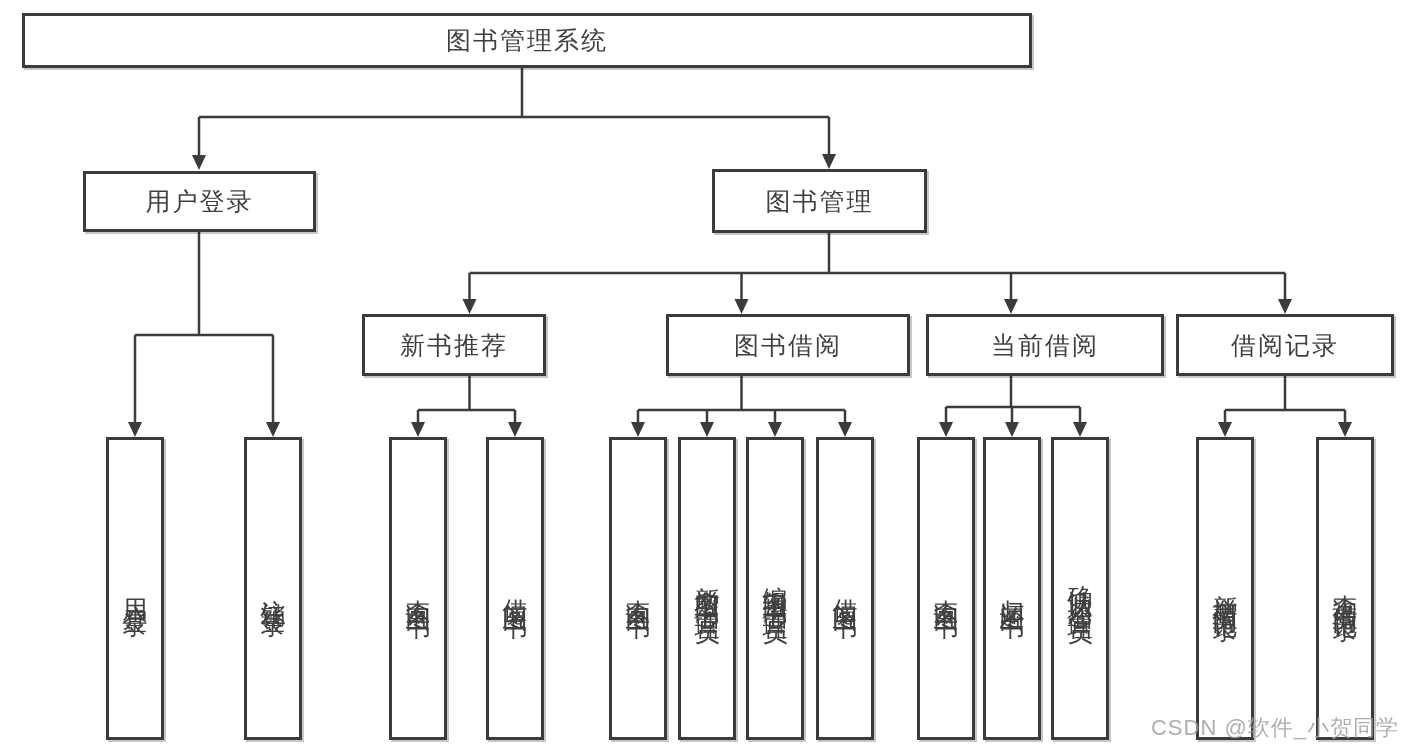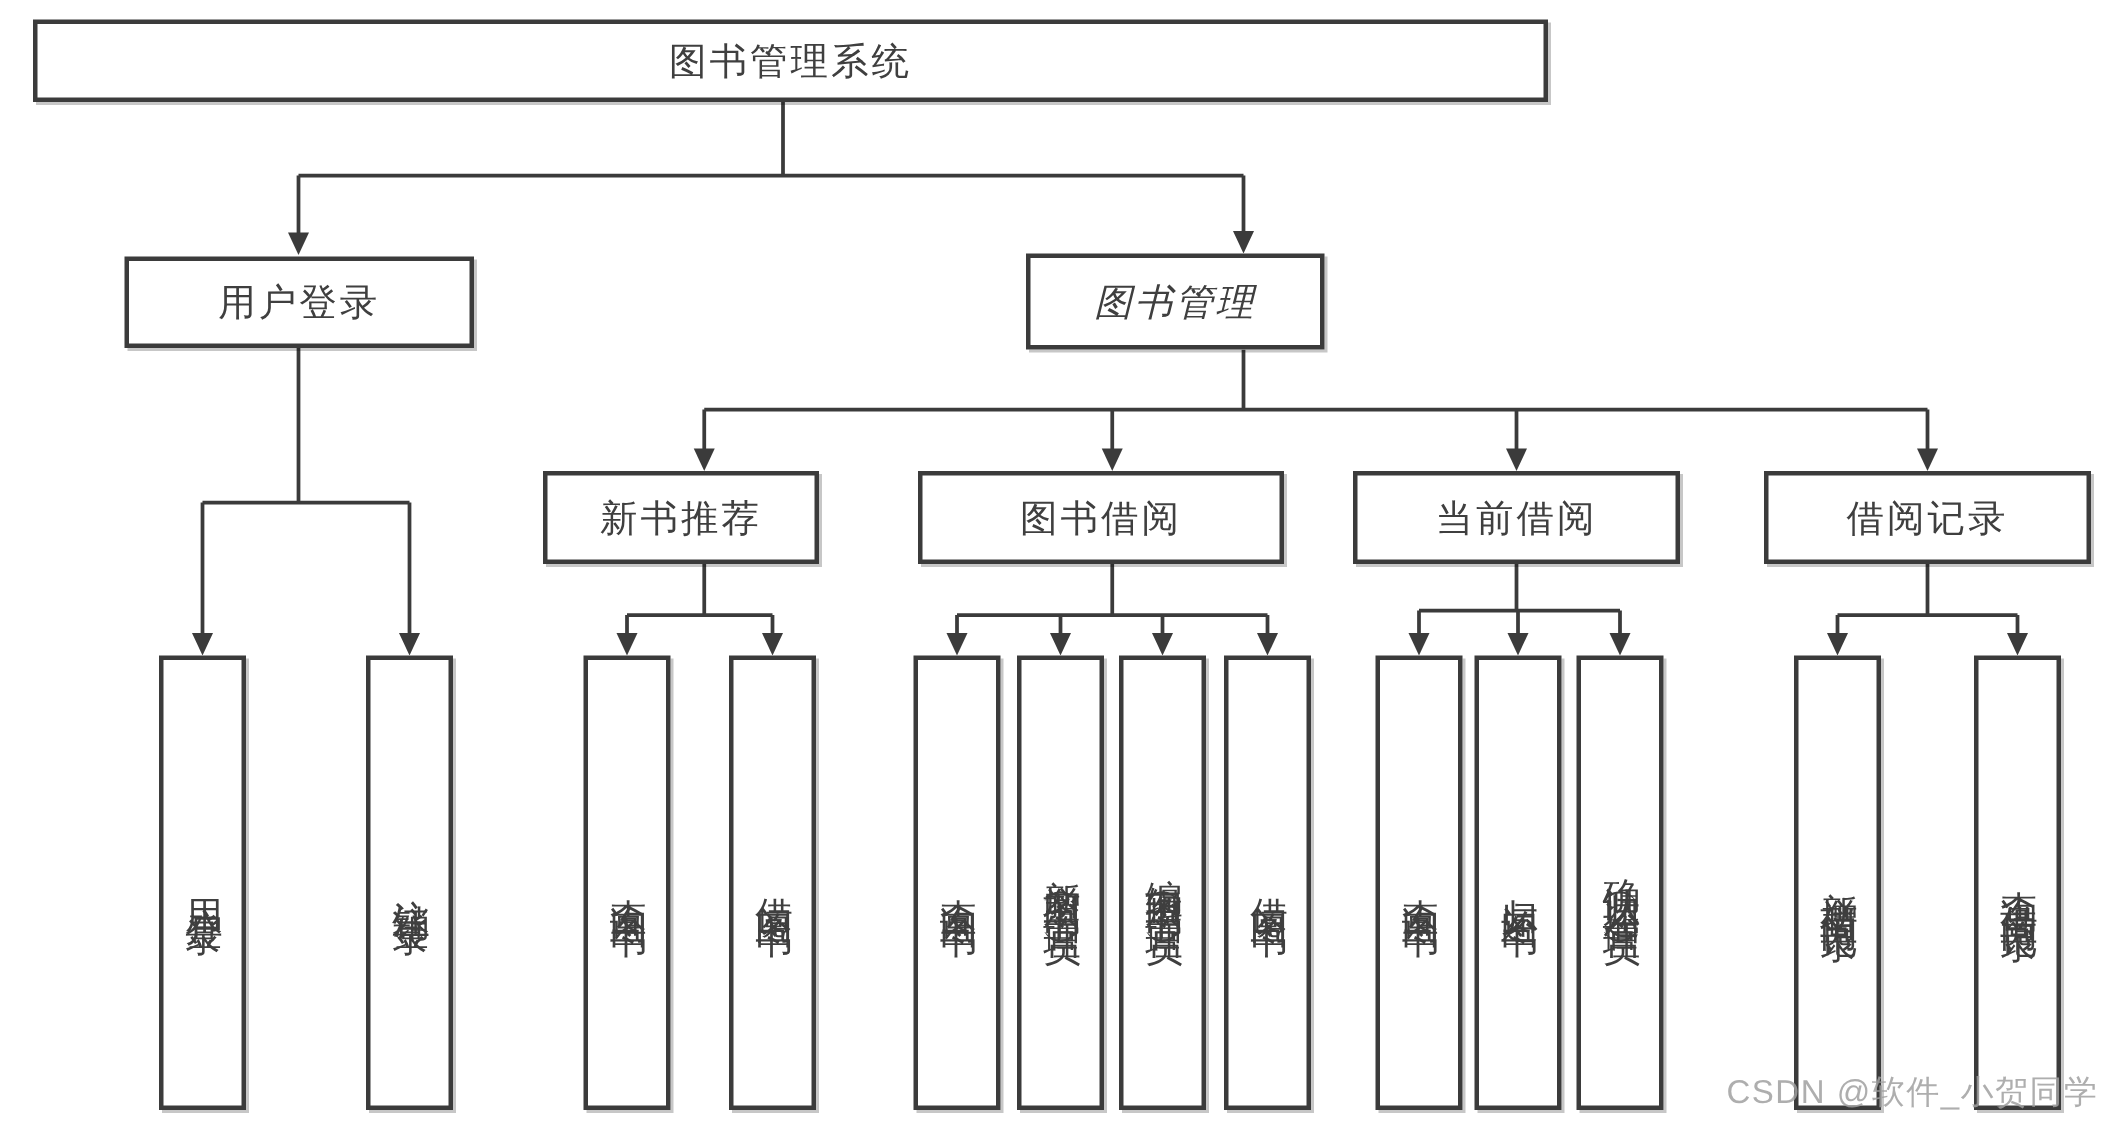--- a/index.html
+++ b/index.html
@@ -37,25 +37,25 @@
     writing-mode: vertical-rl;
     text-orientation: mixed;
     font-size: 25px; line-height: 1;
     letter-spacing: 5px;
     color: #3f3f3f;
     white-space: nowrap;
   }
   
   .n-root  { left: 22px;  top: 13px;  width: 1010px; height: 55px; }
   .n-login { left: 83px;  top: 171px; width: 233px;  height: 61px; }
-  .n-mgmt  { left: 684px; top: 169px; width: 199px;  height: 64px; font-style: italic; }
+  .n-mgmt  { left: 712px; top: 169px; width: 215px;  height: 64px; }
   .n-l3    { top: 314px; height: 62px; }
   .n-rec   { left: 362px;  width: 184px; }
-  .n-brw   { left: 612px;  width: 244px; }
-  .n-cur   { left: 902px;  width: 218px; }
+  .n-brw   { left: 666px;  width: 244px; }
+  .n-cur   { left: 926px;  width: 238px; }
   .n-his   { left: 1176px; width: 218px; }
   
   .lf-0  { left: 106px; }
   .lf-1  { left: 244px; }
   .lf-2  { left: 389px; }
   .lf-3  { left: 486px; }
   .lf-4  { left: 609px; }
   .lf-5  { left: 678px; }
   .lf-6  { left: 746px; }
   .lf-7  { left: 816px; }

